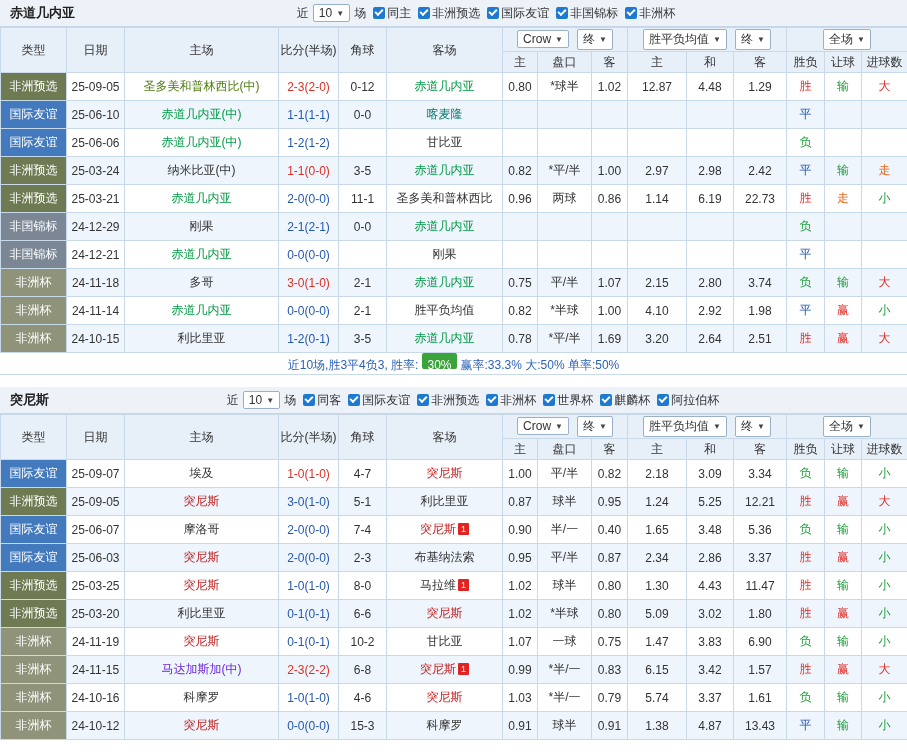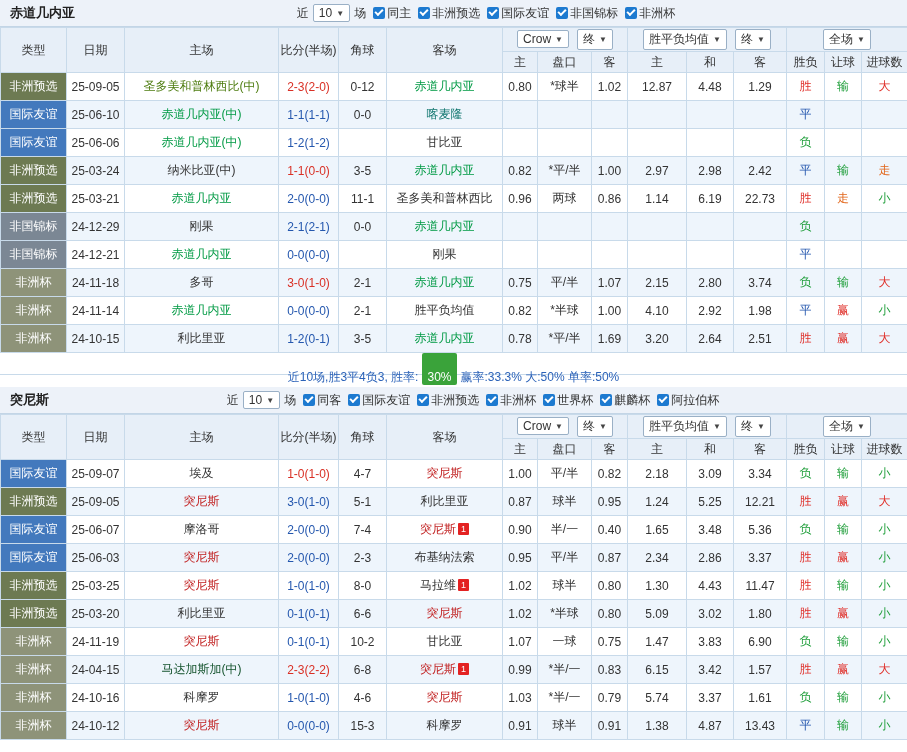--- a/index.html
+++ b/index.html
@@ -46,21 +46,21 @@
   tbody td { height:28px; background:#fff; }
   tbody tr.alt td { background:#eef5fc; }
   td.ty { color:#fff; }
   .badge1 { display:inline-block; min-width:11px; height:12px; line-height:12px;
     background:#e32222; color:#fff; font-size:9px; border-radius:1px;
     margin-left:2px; padding:0 1px; vertical-align:1px; }
   
   .summary { height:22px; line-height:22px; text-align:center; color:#2b62b8;
     border-bottom:1px solid #c8daea; background:#fff; }
   .summary .pct { display:inline-block; background:#3aa33a; color:#fff;
-    padding:16px 5px; border-radius:2px; height:16px; line-height:16px; margin:0 4px; }
+    padding:4px 5px; border-radius:2px; height:16px; line-height:16px; margin:0 4px; }
   .gap { height:12px; background:#fff; }
   
   .t-r { color:#e0302a; } .t-b { color:#2457ae; }
   .t-g { color:#1f9e3a; } .t-o { color:#e2661a; }
   .sc-red { color:#d93025; } .sc-blue { color:#2457ae; }
 </style>
 </head>
 <body>
 
 <div class="window">
@@ -542,22 +542,22 @@
               <td>0.75</td>
               <td>1.47</td>
               <td>3.83</td>
               <td>6.90</td>
               <td class="t-g">负</td>
               <td class="t-g">输</td>
               <td class="t-g">小</td>
             </tr>
             <tr class="alt">
               <td class="ty" style="background:#8e9379">非洲杯</td>
-              <td>24-04-15</td>
-              <td><span style="color:#14532d">马达加斯加(中)</span></td>
+              <td>24-11-15</td>
+              <td><span style="color:#6d28d9">马达加斯加(中)</span></td>
               <td class="sc-red">2-3(2-2)</td>
               <td>6-8</td>
               <td><span style="color:#c22323">突尼斯</span><span class="badge1">1</span></td>
               <td>0.99</td>
               <td>*半/一</td>
               <td>0.83</td>
               <td>6.15</td>
               <td>3.42</td>
               <td>1.57</td>
               <td class="t-r">胜</td>

